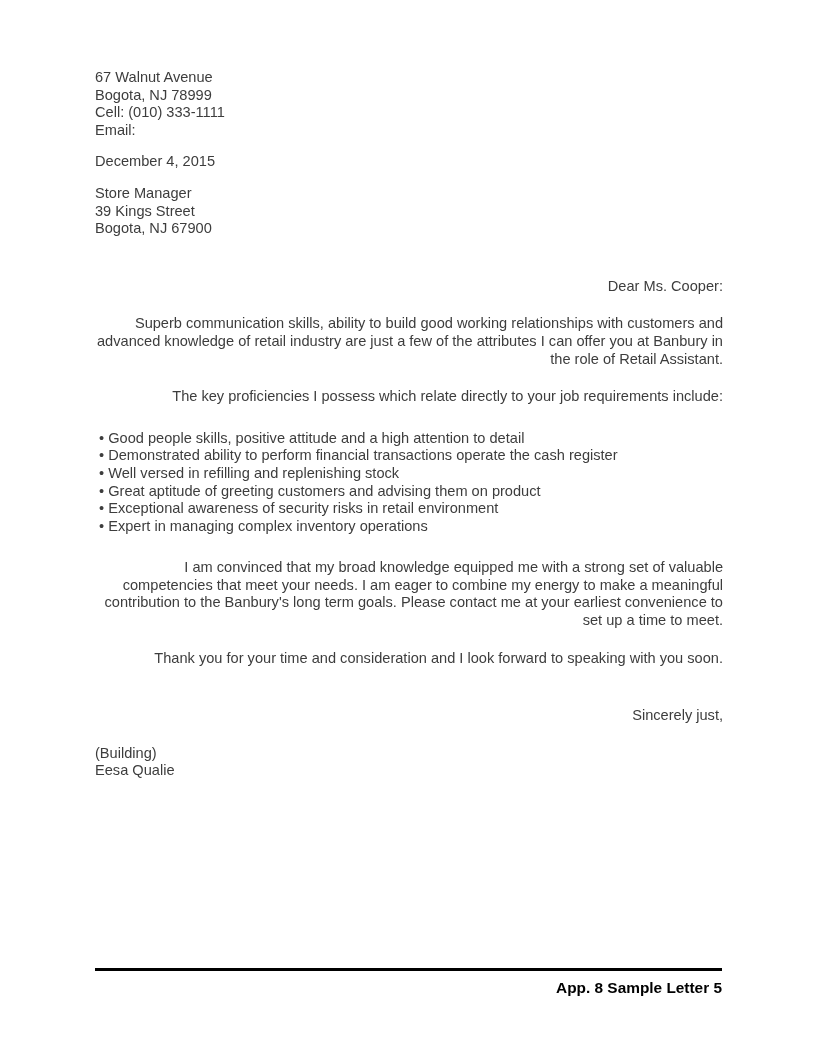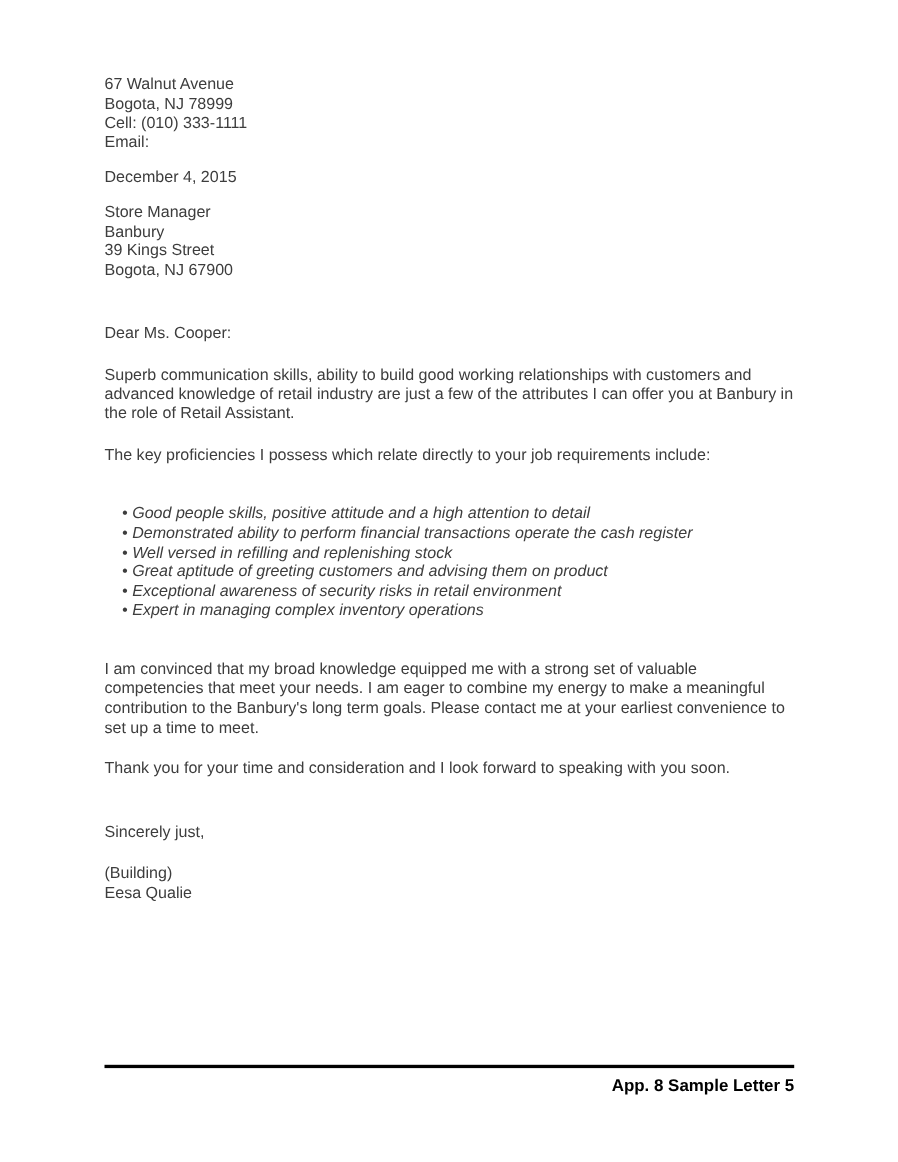--- a/index.html
+++ b/index.html
@@ -44,28 +44,27 @@
     display: block;
     white-space: pre;
   }
 
   .gap-sm { height: 14px; }
   .gap-md { height: 20px; }
   .gap-xl { height: 40px; }
 
   .para {
     margin: 0;
-    text-align: left;
+    text-align: right;
   }
 
   .bullets {
-    margin: 16px;
+    margin: 4px;
     padding: 0;
     list-style: none;
-    font-style: italic;
   }
   .bullets li {
     margin: 0;
     padding: 0;
     white-space: pre;
   }
   .bullet-dot {
     display: inline;
   }
 
@@ -127,21 +126,20 @@
     <div class="gap-sm"></div>
 
     <div class="block">
       <span class="line">December 4, 2015</span>
     </div>
 
     <div class="gap-sm"></div>
 
     <div class="block">
       <span class="line">Store Manager</span>
-      <span class="line">Banbury</span>
       <span class="line">39 Kings Street</span>
       <span class="line">Bogota, NJ 67900</span>
     </div>
 
     <div class="gap-xl"></div>
 
     <p class="para">Dear Ms. Cooper:</p>
 
     <div class="gap-md"></div>
 

